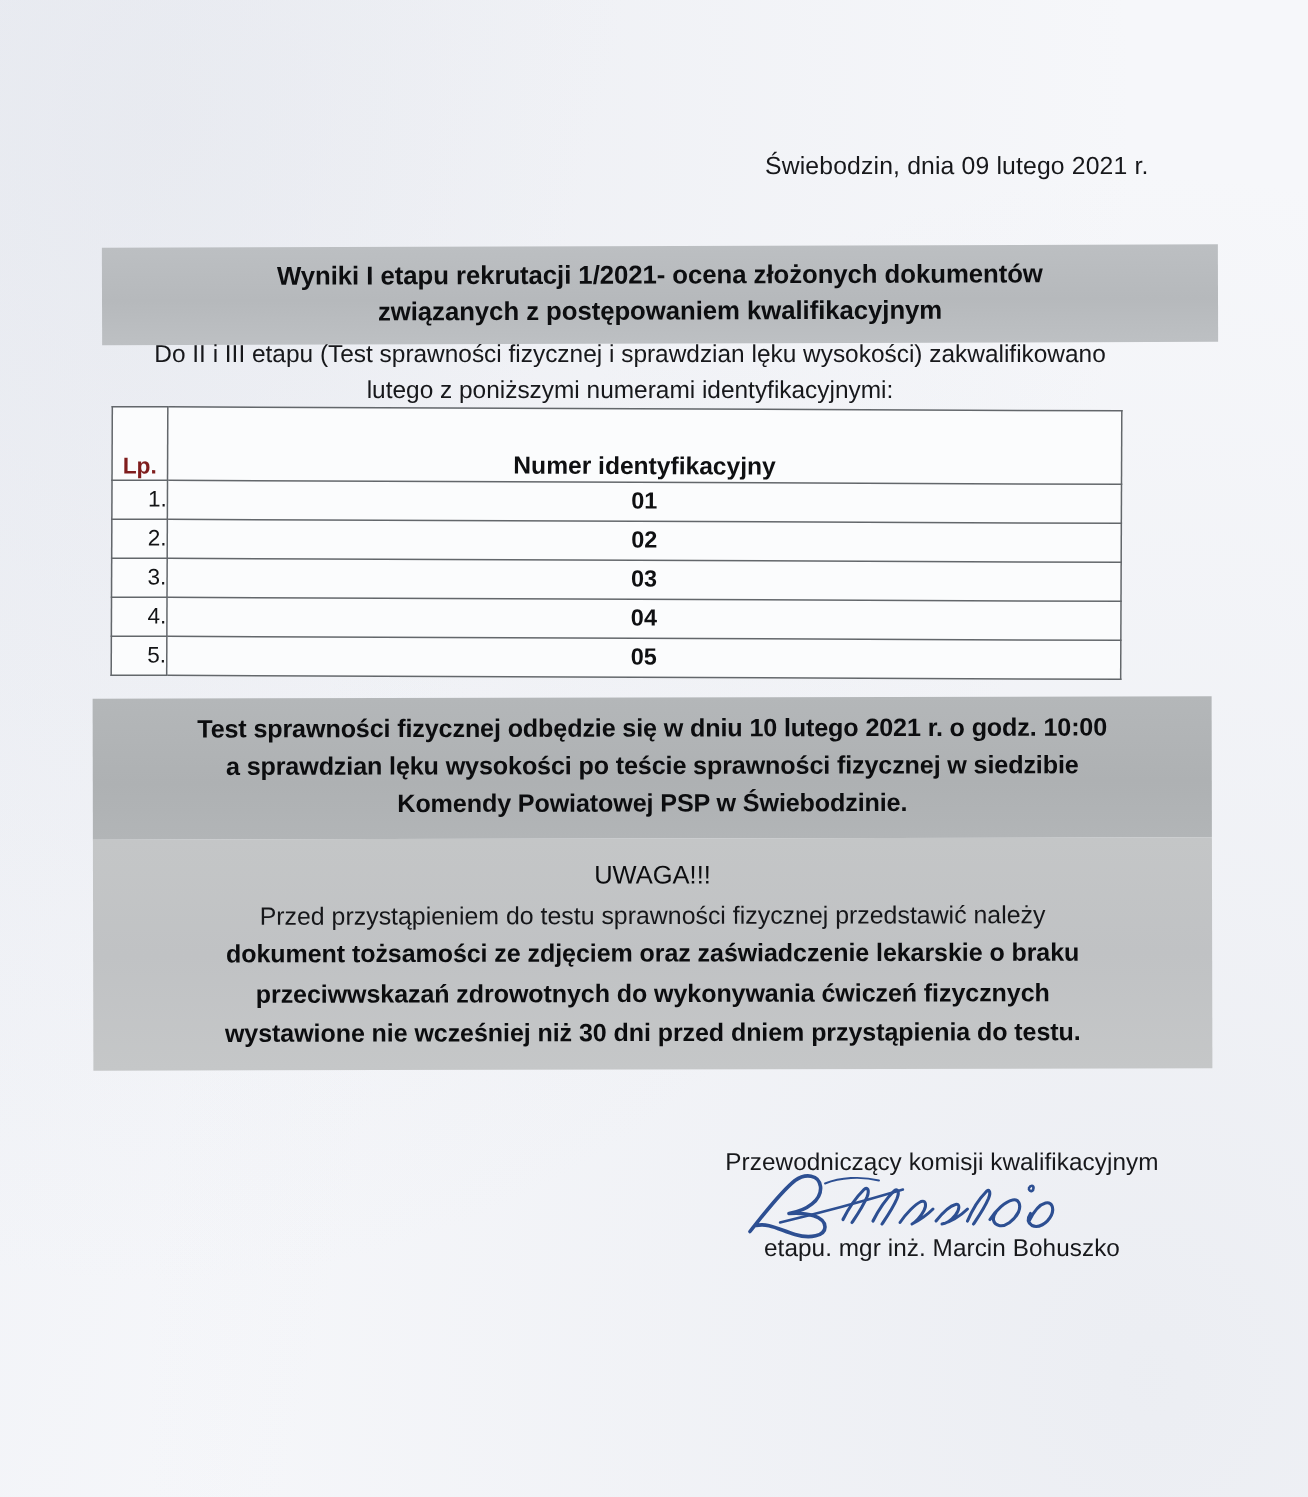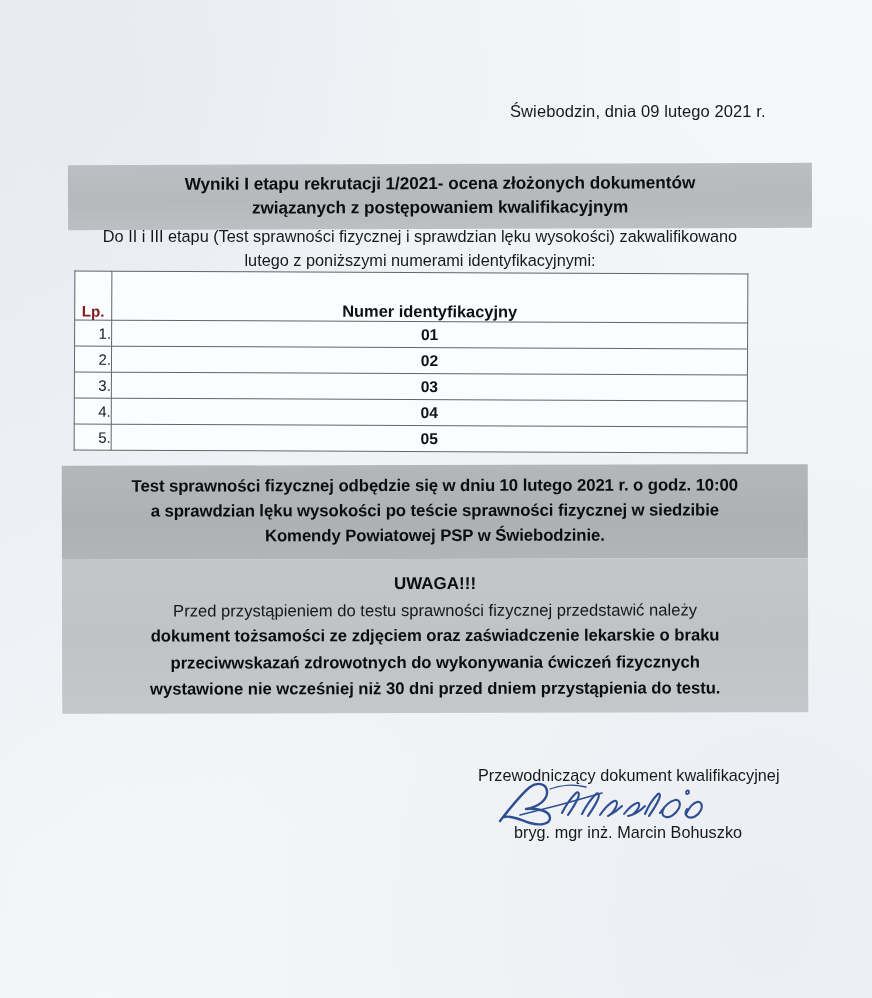--- a/index.html
+++ b/index.html
@@ -153,21 +153,21 @@
     color: #0c0d0f;
     letter-spacing: -.1px;
   }
   .notice-bottom {
     background: linear-gradient(180deg, #c4c6c7 0%, #c0c2c4 50%, #c5c7c8 100%);
     padding: 12px 20px 11px;
     text-align: center;
   }
   .notice-bottom .uwaga {
     font-size: 17px;
-    font-weight: bold;
+    font-weight: normal;
     color: #0c0d0f;
     line-height: 1.5;
     margin-bottom: 2px;
     text-align: center;
   }
   .notice-bottom .n-reg {
     font-size: 16.6px;
     font-weight: normal;
     line-height: 1.52;
     color: #16171a;
@@ -273,34 +273,34 @@
     <div class="notice-bottom">
       <div class="uwaga">UWAGA!!!</div>
       <div class="n-reg">Przed przystąpieniem do testu sprawności fizycznej przedstawić należy</div>
       <div class="n-bold">dokument tożsamości ze zdjęciem oraz  zaświadczenie lekarskie o braku</div>
       <div class="n-bold">przeciwwskazań zdrowotnych do wykonywania ćwiczeń fizycznych</div>
       <div class="n-bold">wystawione nie wcześniej niż 30 dni przed dniem przystąpienia do testu.</div>
     </div>
   </div>
 
   <div class="sig-block">
-    <div class="sig-title">Przewodniczący dokument kwalifikacyjnej</div>
+    <div class="sig-title">Przewodniczący komisji kwalifikacyjnym</div>
     <div class="sig-graphic">
       <svg width="250" height="48" viewBox="0 0 250 48" fill="none">
         <g stroke="#2d4f92" fill="none" stroke-linecap="round" stroke-linejoin="round">
           <path d="M10 40 C 18 30, 30 14, 40 6 C 47 1, 56 2, 57 10 C 58 19, 48 26, 36 28 C 48 27, 60 30, 60 37 C 60 43, 50 45, 40 42 C 30 39, 22 34, 14 36" stroke-width="2.4"></path>
           <path d="M30 34 C 55 28, 85 20, 112 12" stroke-width="1.6"></path>
           <path d="M72 32 C 76 24, 82 16, 86 12 C 88 10, 90 12, 88 17 C 85 24, 80 31, 78 34" stroke-width="2.1"></path>
           <path d="M92 33 C 96 25, 102 17, 106 13 C 108 11, 110 13, 108 18 C 105 25, 100 32, 98 35" stroke-width="2.1"></path>
           <path d="M110 34 C 114 28, 120 22, 124 20 C 127 19, 128 22, 126 26 C 124 30, 120 34, 118 35 C 122 33, 128 29, 132 25" stroke-width="2"></path>
           <path d="M134 33 C 138 28, 143 23, 147 22 C 150 21, 150 25, 147 29 C 144 33, 140 35, 138 35 C 143 34, 150 30, 155 25" stroke-width="2"></path>
           <path d="M155 33 C 158 26, 163 18, 167 14 C 169 11, 171 13, 169 18 C 166 25, 161 32, 159 35" stroke-width="2.1"></path>
           <path d="M170 32 C 174 26, 180 20, 185 19 C 189 18, 191 22, 189 27 C 186 33, 180 37, 176 36 C 172 35, 171 31, 174 27" stroke-width="2.1"></path>
           <path d="M196 11 C 197 9, 199 9, 199 11 C 199 13, 197 14, 196 12" stroke-width="1.8"></path>
           <path d="M196 33 C 199 27, 203 22, 207 21 C 211 20, 213 24, 211 29 C 208 35, 202 38, 198 36 C 195 34, 195 31, 197 28" stroke-width="2.1"></path>
           <path d="M60 8 C 70 4, 84 3, 96 6" stroke-width="1.3"></path>
         </g>
       </svg>
     </div>
-    <div class="sig-name">bryg. mgr inż. Marcin Bohuszko</div>
+    <div class="sig-name">etapu. mgr inż. Marcin Bohuszko</div>
   </div>
 
 </div>
 
 </body></html>

